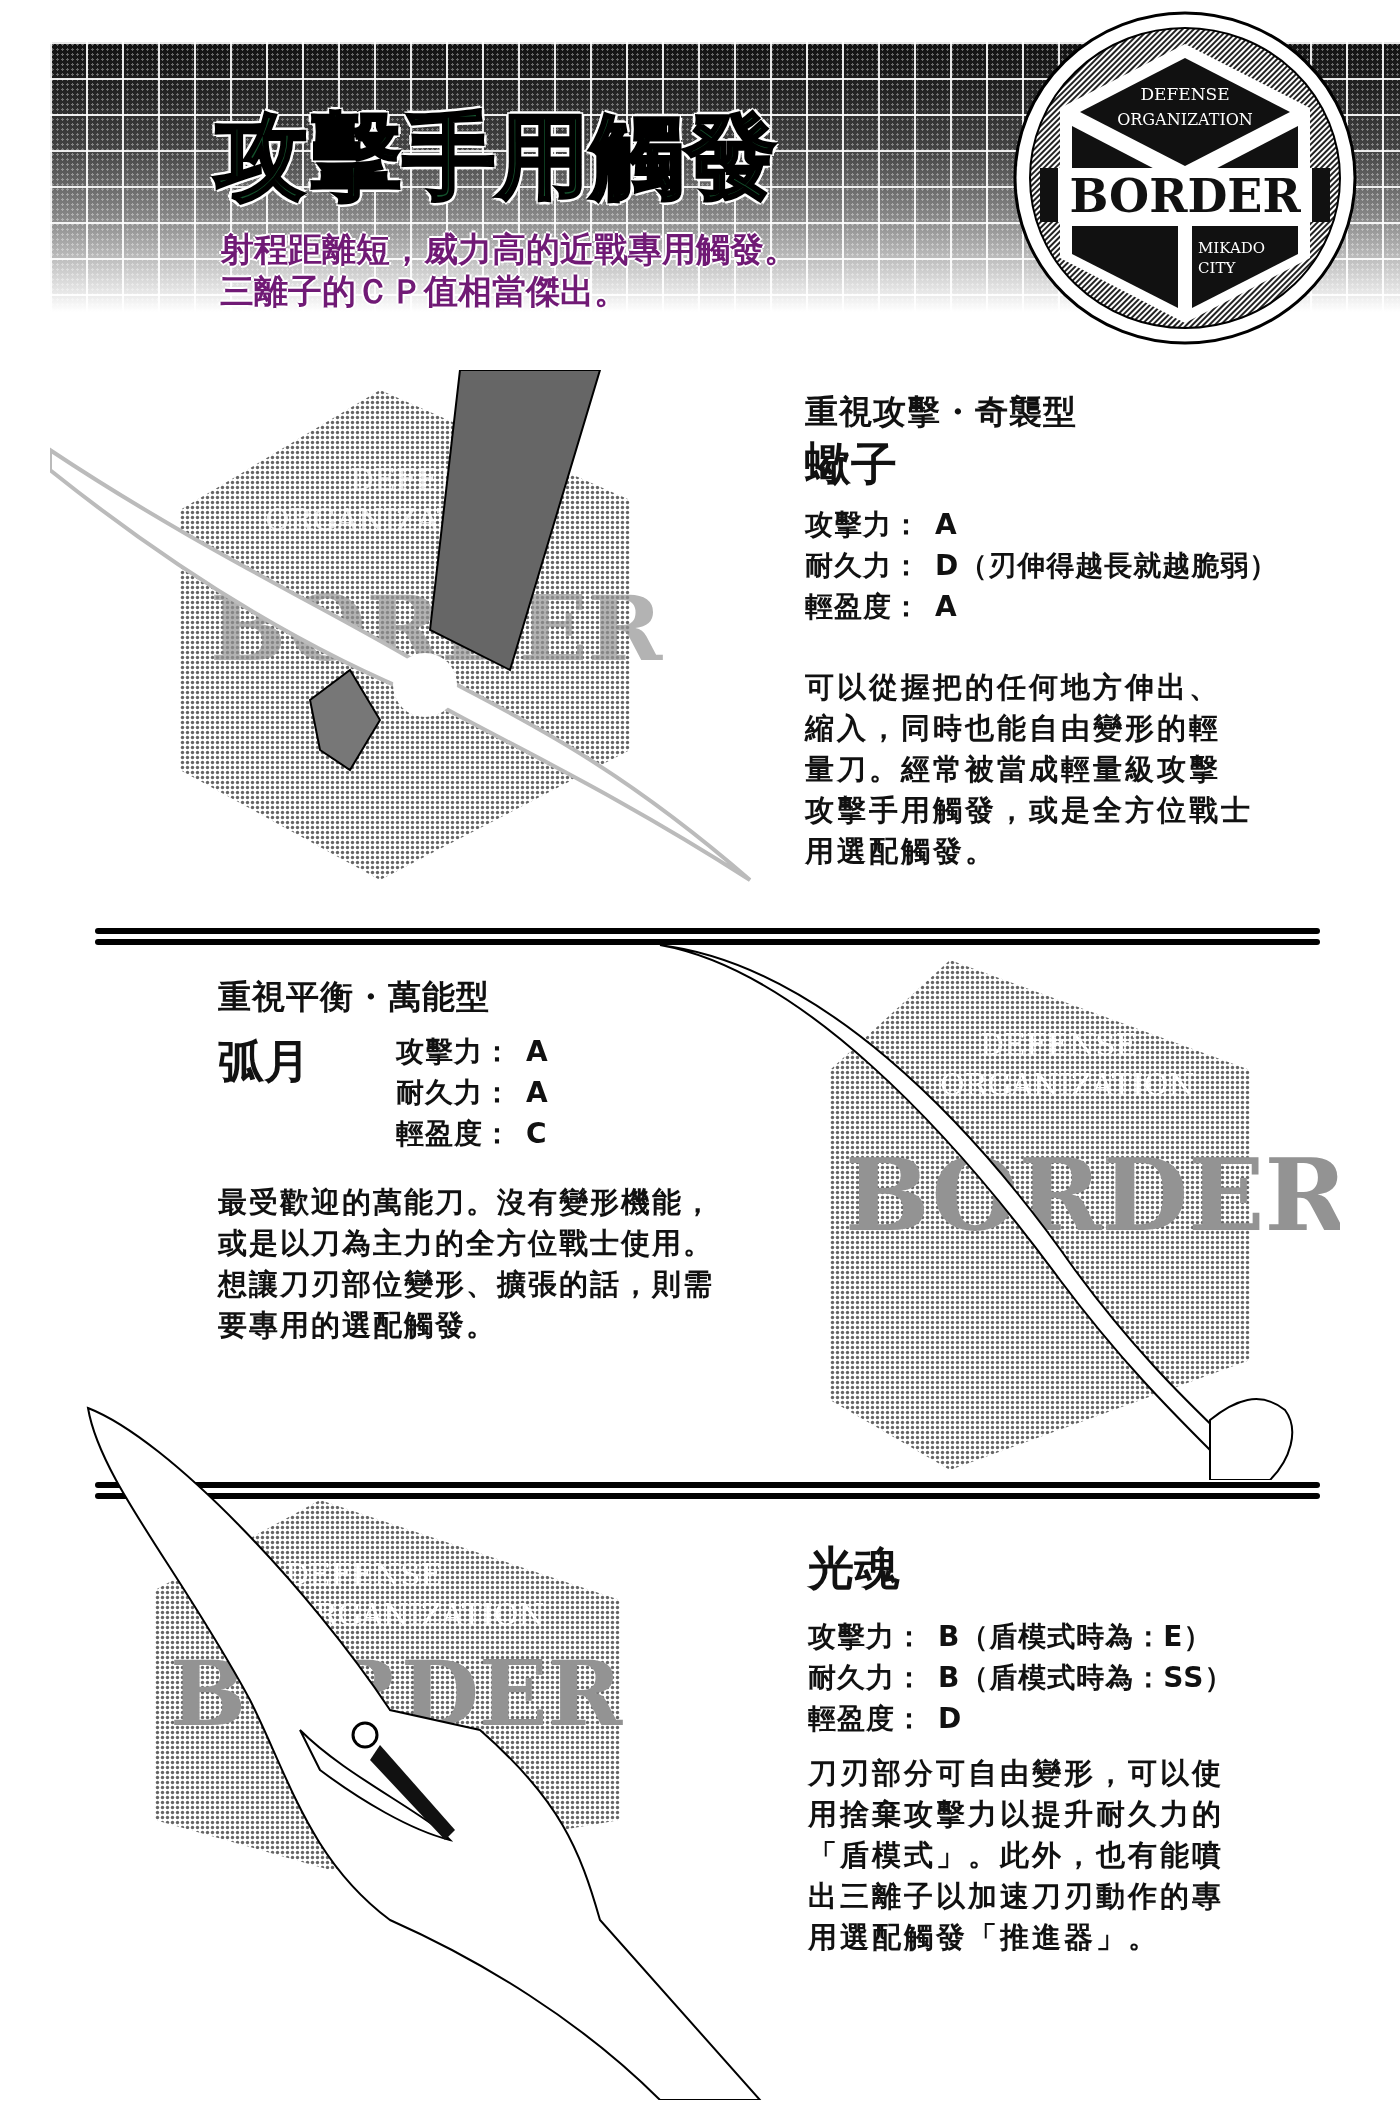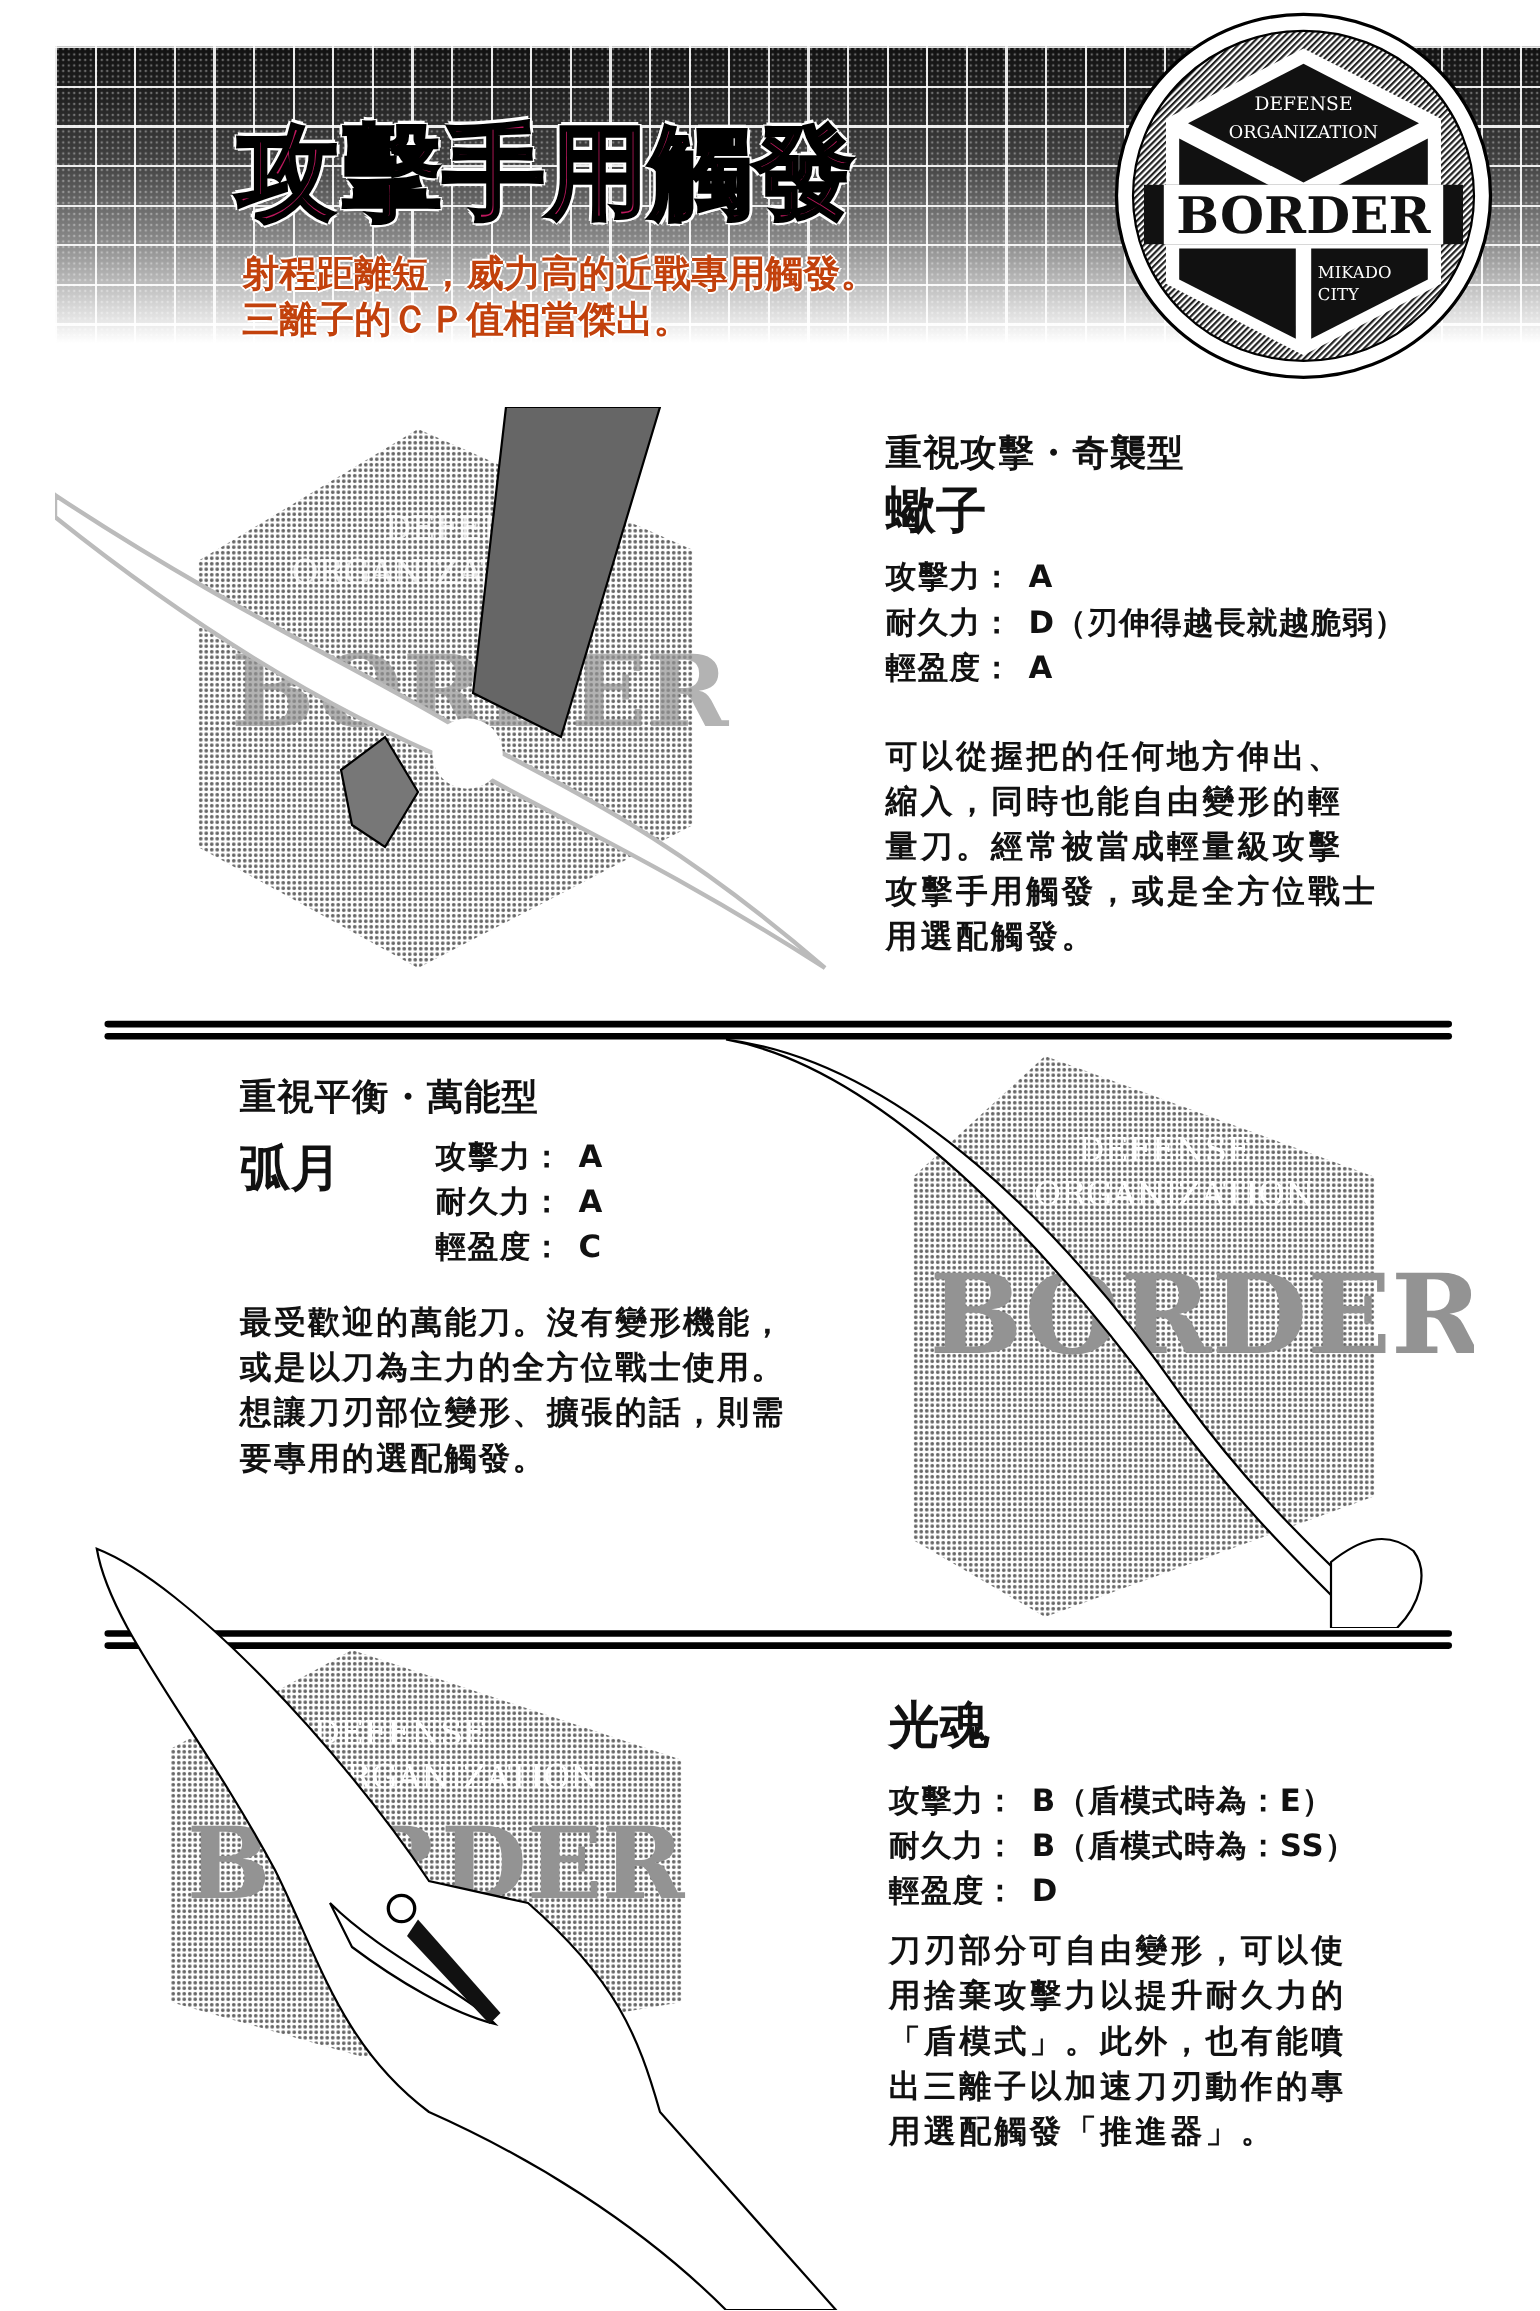--- a/index.html
+++ b/index.html
@@ -11,24 +11,24 @@
     background:
       repeating-linear-gradient(90deg, rgba(255,255,255,0.9) 0 2px, transparent 2px 36px),
       repeating-linear-gradient(180deg, rgba(255,255,255,0.9) 0 2px, transparent 2px 36px),
       linear-gradient(180deg, #111 0%, #222 18%, #444 40%, #888 65%, #d8d8d8 88%, #fff 100%);
   }
   .header-band::after { content:""; position:absolute; inset:0;
     background: radial-gradient(circle, rgba(255,255,255,0.35) 1px, transparent 1.4px) 0 0/5px 5px; }
 
   .page-title { position:absolute; left:215px; top:95px; margin:0;
     font-family:"DejaVu Sans", sans-serif; font-weight:bold; font-size:92px; letter-spacing:2px;
-    color:#be185d; -webkit-text-stroke:3px #000;
+    color:#14532d; -webkit-text-stroke:3px #000;
     text-shadow: 4px 0 0 #fff, -4px 0 0 #fff, 0 4px 0 #fff, 0 -4px 0 #fff,
                  3px 3px 0 #fff, -3px -3px 0 #fff, 3px -3px 0 #fff, -3px 3px 0 #fff; }
-  .subtitle { position:absolute; left:220px; top:228px; margin:0; font-weight:bold; font-size:34px; line-height:42px; color:#c2410c;
+  .subtitle { position:absolute; left:220px; top:228px; margin:0; font-weight:bold; font-size:34px; line-height:42px; color:#701a75;
     text-shadow: 2px 0 0 #fff, -2px 0 0 #fff, 0 2px 0 #fff, 0 -2px 0 #fff; }
 
   
   .emblem { position:absolute; left:1010px; top:8px; width:350px; height:340px; }
 
   
   .section { position:absolute; }
   .category { margin:0; font-weight:bold; font-size:33px; line-height:44px; letter-spacing:1px; }
   .weapon-name { margin:0; font-weight:bold; font-size:46px; line-height:60px; }
   .stats { margin:0; padding:0; list-style:none; }

